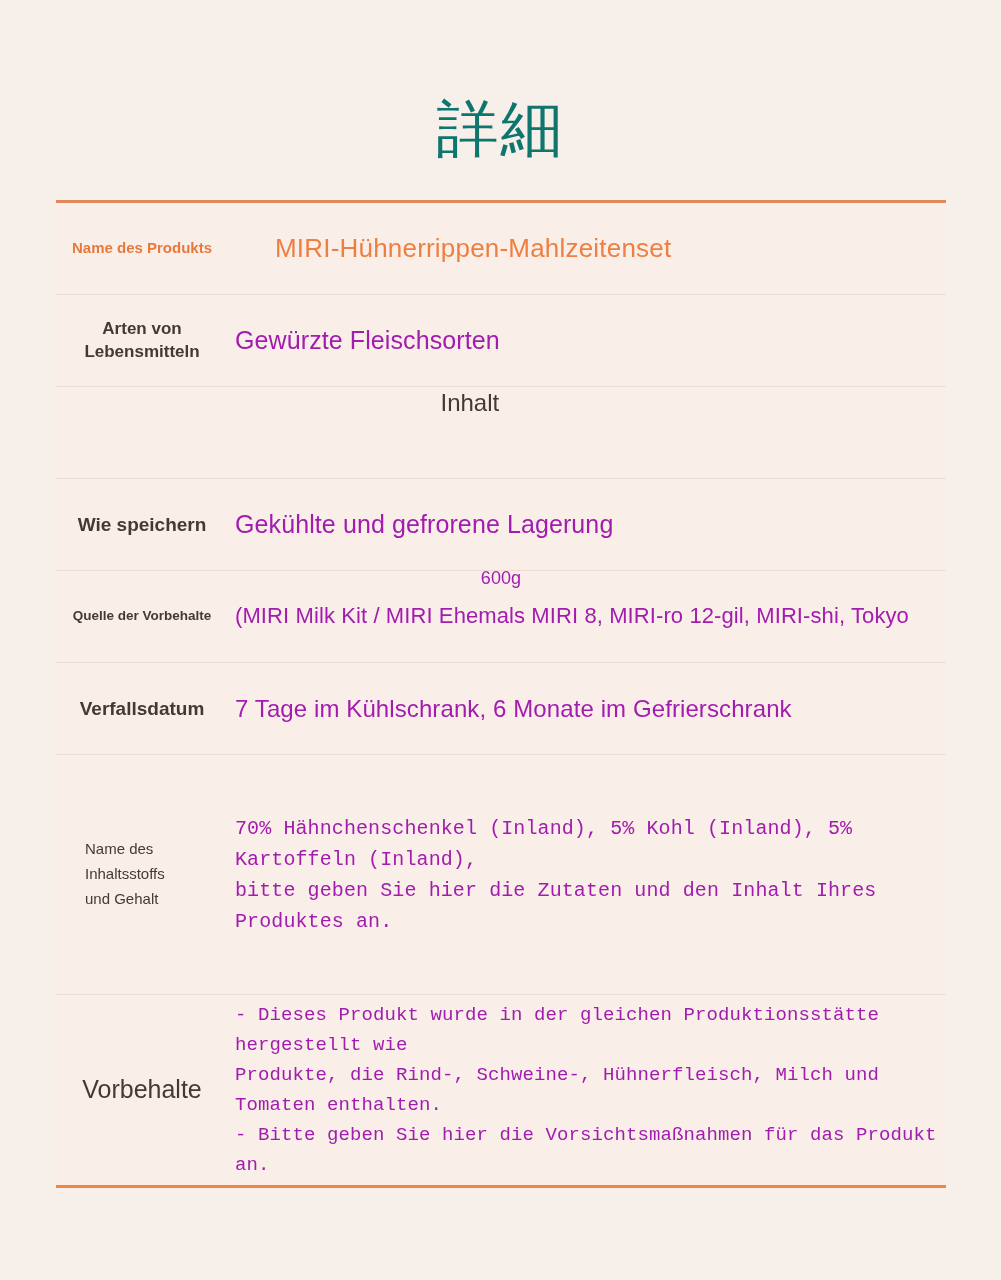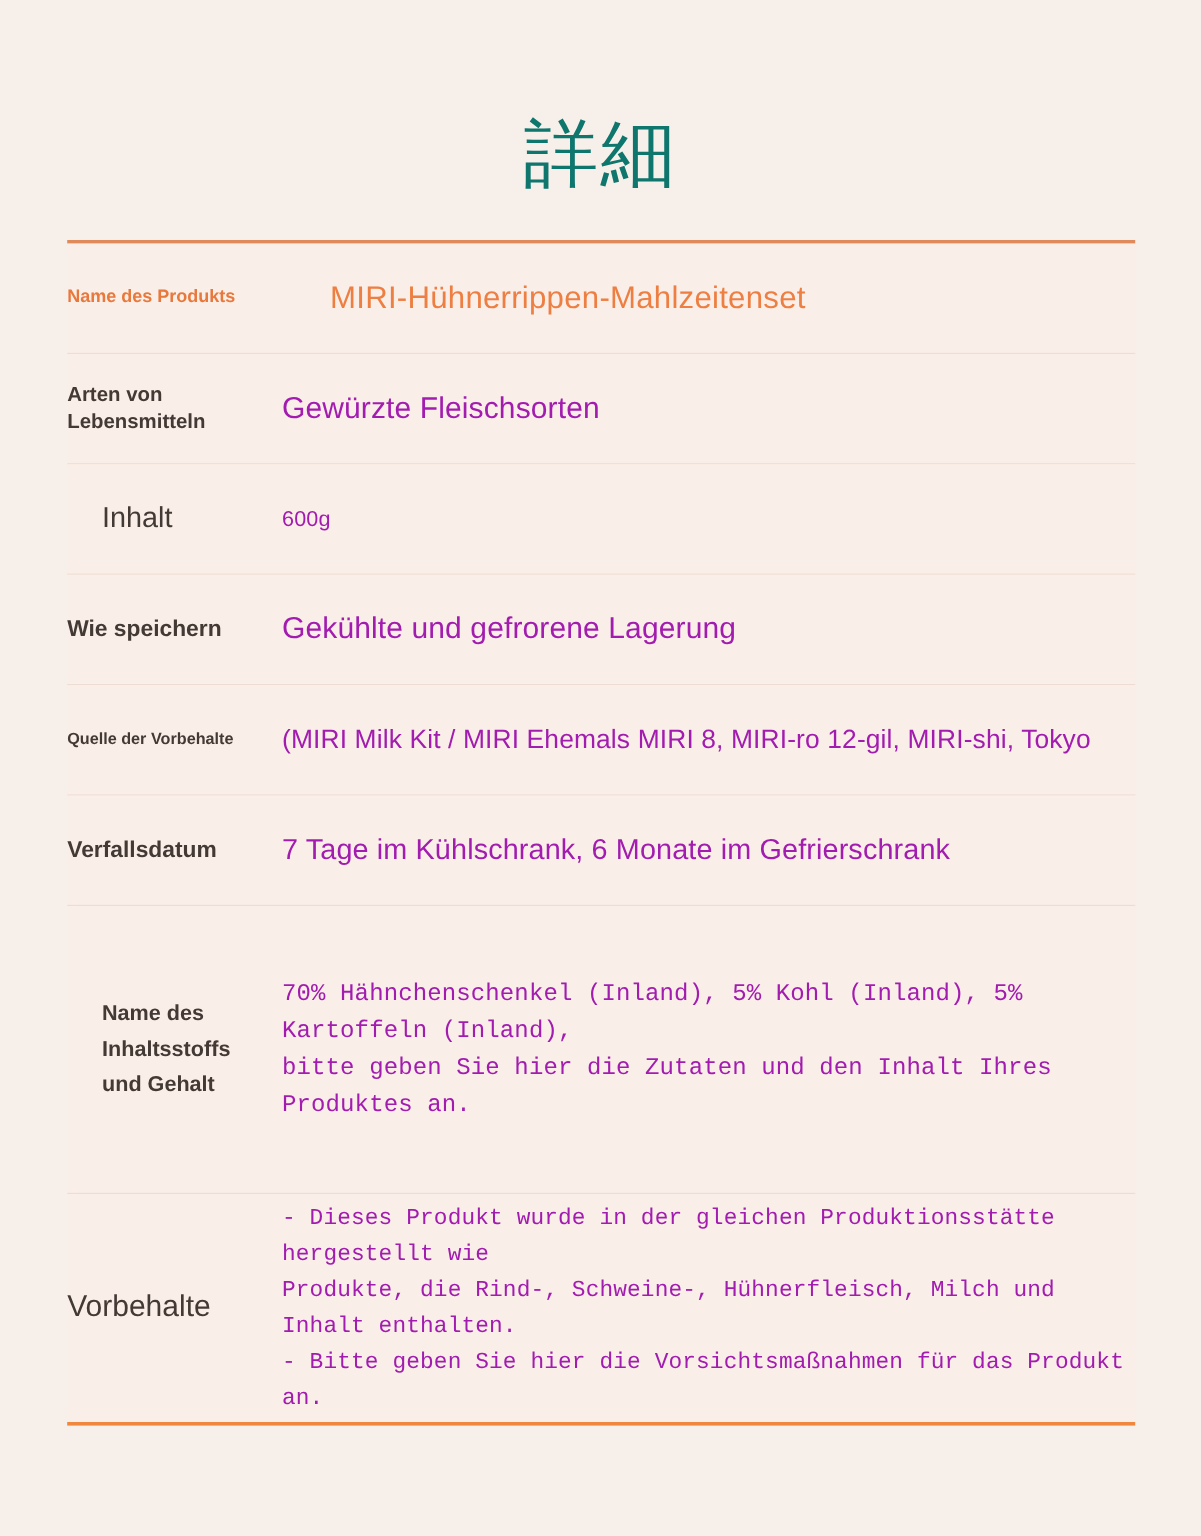--- a/index.html
+++ b/index.html
@@ -55,21 +55,21 @@
   }
   .detail-row:last-child {
     border-bottom: none;
   }
 
   .row-label {
     flex: 0 0 179px;
     width: 179px;
     box-sizing: border-box;
     padding-right: 7px;
-    text-align: left;
+    text-align: center;
     color: #443a35;
     font-weight: 600;
     line-height: 1.35;
   }
 
   .row-value {
     flex: 1 1 auto;
     box-sizing: border-box;
     color: #a21caf;
     font-weight: 400;
@@ -104,20 +104,21 @@
     font-size: 17px;
     font-weight: 600;
   }
   .row-foodtype .row-value {
     font-size: 25px;
   }
 
   
   .row-contents {
     height: 92px;
+    flex-direction: column;
   }
   .row-contents .row-label {
     font-size: 24px;
     font-weight: 500;
     text-align: left;
     padding-left: 29px;
     padding-right: 0;
   }
   .row-contents .row-value {
     font-size: 18px;
@@ -157,22 +158,22 @@
   }
   .row-expiry .row-value {
     font-size: 24px;
   }
 
   
   .row-ingredients {
     height: 240px;
   }
   .row-ingredients .row-label {
-    font-size: 18px;
-    font-weight: 700;
+    font-size: 15px;
+    font-weight: 400;
     text-align: left;
     padding-left: 29px;
     padding-right: 0;
     line-height: 1.65;
   }
   .row-ingredients .row-value {
     font-size: 20px;
     line-height: 1.55;
   }
 
@@ -261,19 +262,19 @@
       <div class="row-value">
         <span class="value-line">70% Hähnchenschenkel (Inland), 5% Kohl (Inland), 5% Kartoffeln (Inland),</span>
         <span class="value-line">bitte geben Sie hier die Zutaten und den Inhalt Ihres Produktes an.</span>
       </div>
     </div>
 
     <div class="detail-row row-precautions">
       <div class="row-label">Vorbehalte</div>
       <div class="row-value">
         <span class="value-line">- Dieses Produkt wurde in der gleichen Produktionsstätte hergestellt wie</span>
-        <span class="value-line">Produkte, die Rind-, Schweine-, Hühnerfleisch, Milch und Inhalt enthalten.</span>
+        <span class="value-line">Produkte, die Rind-, Schweine-, Hühnerfleisch, Milch und Tomaten enthalten.</span>
         <span class="value-line">- Bitte geben Sie hier die Vorsichtsmaßnahmen für das Produkt an.</span>
       </div>
     </div>
 
   </div>
 </div>
 
 </body></html>

